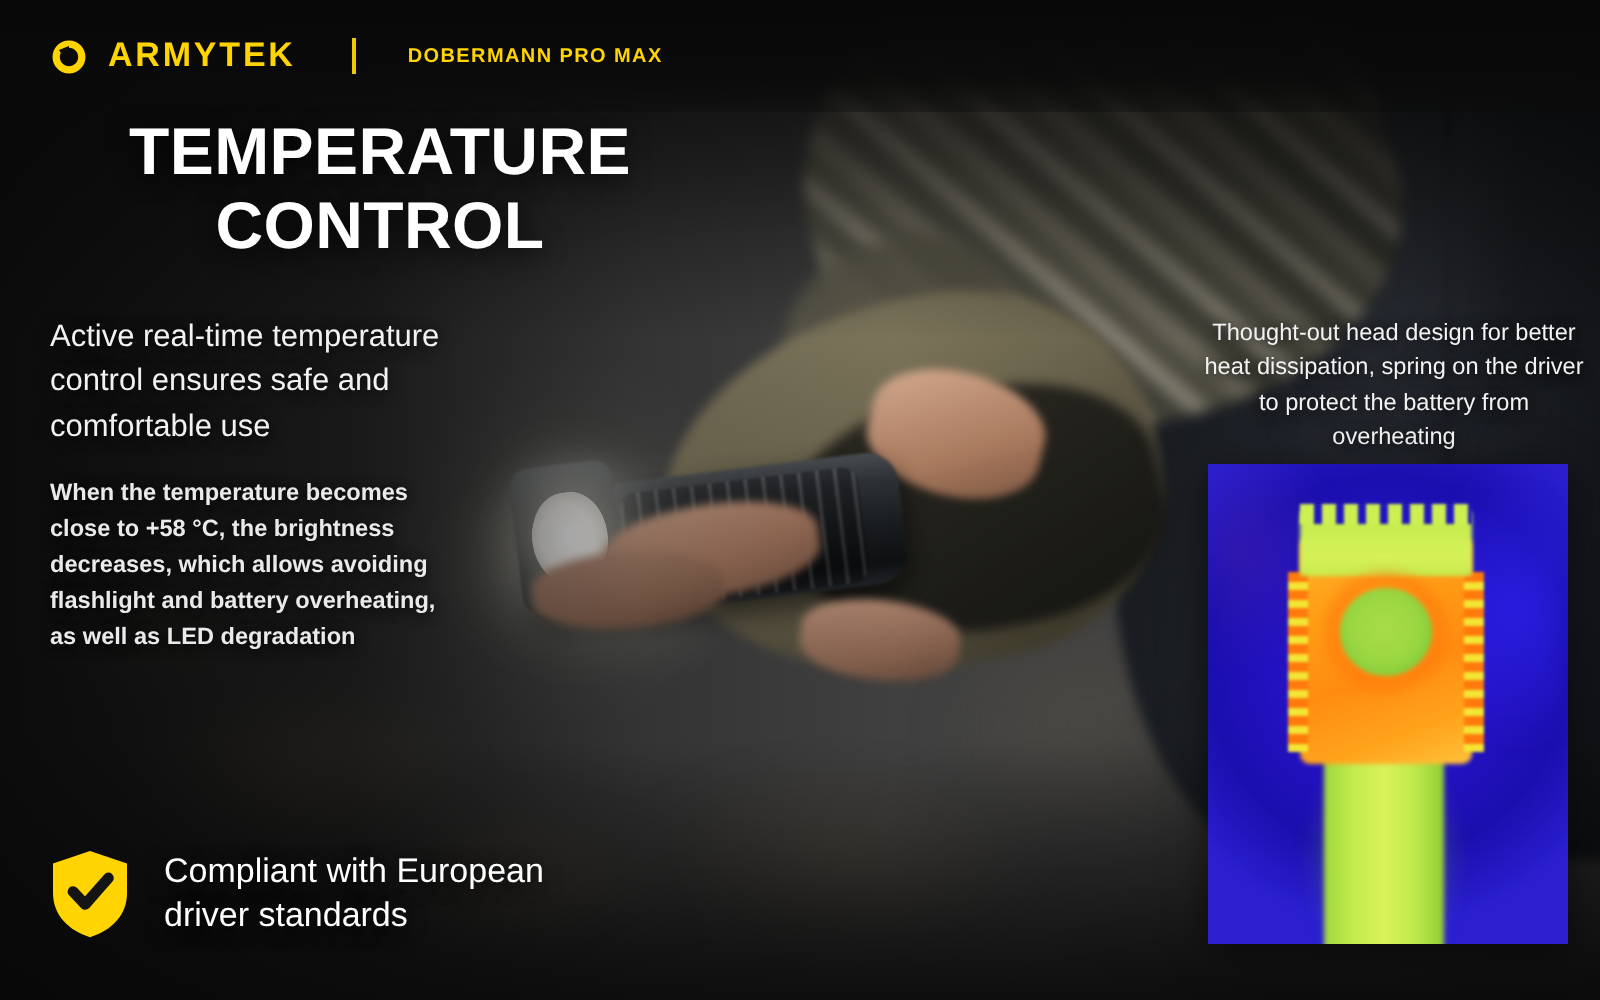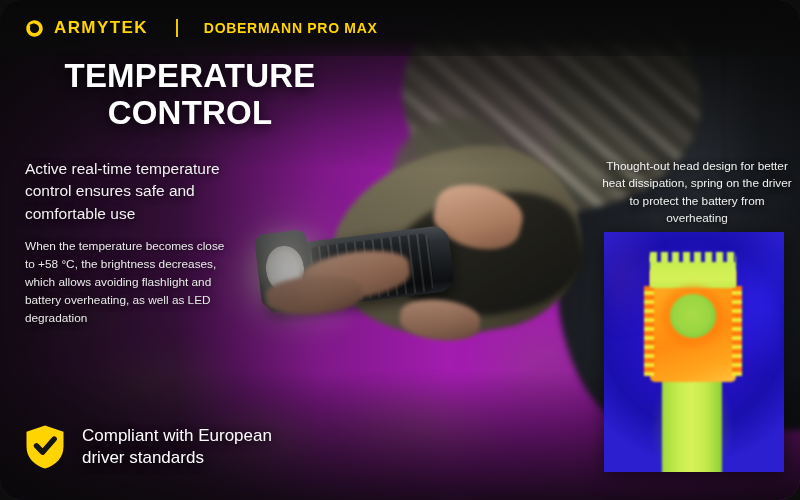--- a/index.html
+++ b/index.html
@@ -2,23 +2,22 @@
 <html><head>
 <meta charset="utf-8">
 <style>
   * { margin:0; padding:0; box-sizing:border-box; }
   html,body { width:800px; height:500px; overflow:hidden; background:#0d0d0d; }
 
   .poster{
     position:relative;
     width:800px; height:500px;
     font-family:"Liberation Sans", sans-serif;
-    background:#a21caf;
+    background:#404040;
     overflow:hidden;
-    border-radius:22px;
   }
 
   
   .photo{ position:absolute; inset:0; overflow:hidden; }
 
   
   .bg-base{
     position:absolute; inset:-10%;
     background:
       radial-gradient(closed-ellipse at 12% 78%, rgba(120,102,74,.55) 0%, rgba(0,0,0,0) 46%),
@@ -166,39 +165,39 @@
   }
   .brand{ display:flex; align-items:center; gap:10px; }
   .logo-mark{ width:19px; height:19px; display:block; }
   .brand-name{
     color:#FFD400; font-size:17px; font-weight:bold; letter-spacing:1.4px;
   }
   .divider{
     width:2px; height:18px; background:#FFD400; margin:0 14px 0 16px; opacity:.95;
   }
   .model{
-    color:#FFD400; font-size:14px; font-weight:bold; letter-spacing:.7px;
+    color:#FFD400; font-size:10px; font-weight:bold; letter-spacing:.7px;
   }
 
   
   .title{
     position:absolute; left:25px; top:58px; width:330px;
     color:#ffffff; font-size:33px; font-weight:bold; line-height:1.12;
     letter-spacing:.2px;
     text-shadow:0 2px 12px rgba(0,0,0,.85);
     text-align:center;
   }
   .lead{
     position:absolute; left:25px; top:158px; width:230px;
     color:#f2f2f2; font-size:15.5px; line-height:1.45; font-weight:400;
     text-shadow:0 1px 8px rgba(0,0,0,.9);
   }
   .body{
     position:absolute; left:25px; top:238px; width:205px;
-    color:#eaeaea; font-size:11.8px; line-height:1.52; font-weight:400;
+    color:#eaeaea; font-size:11.8px; line-height:1.52; font-weight:700;
     text-shadow:0 1px 7px rgba(0,0,0,.92);
   }
 
   
   .side-note{
     position:absolute; left:602px; top:158px; width:190px;
     color:#f2f2f2; font-size:11.8px; line-height:1.48;
     text-shadow:0 1px 7px rgba(0,0,0,.95);
     text-align:center;
   }

